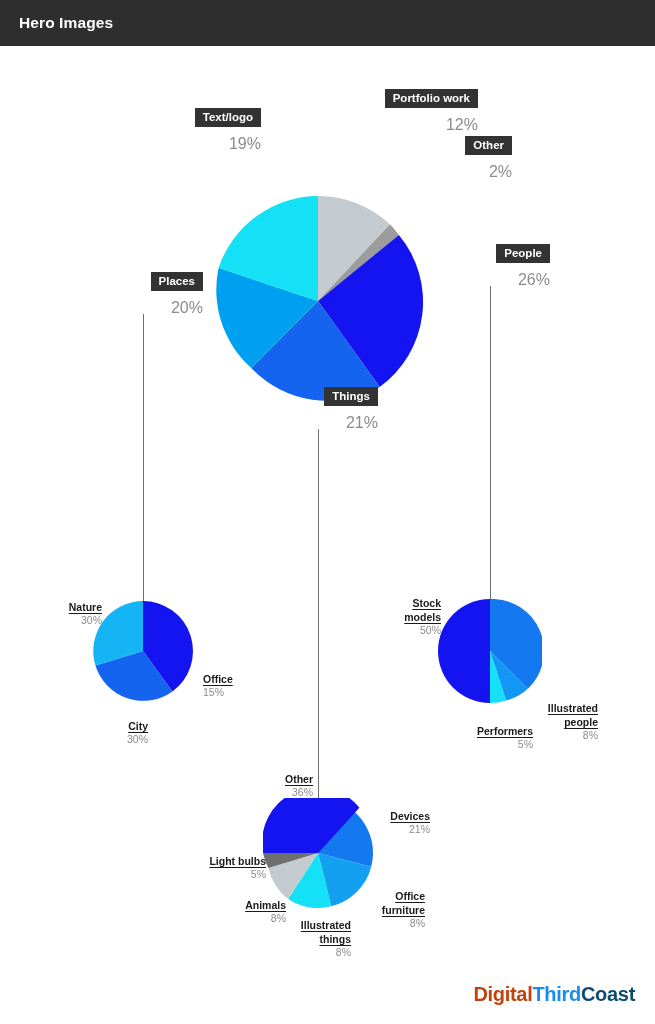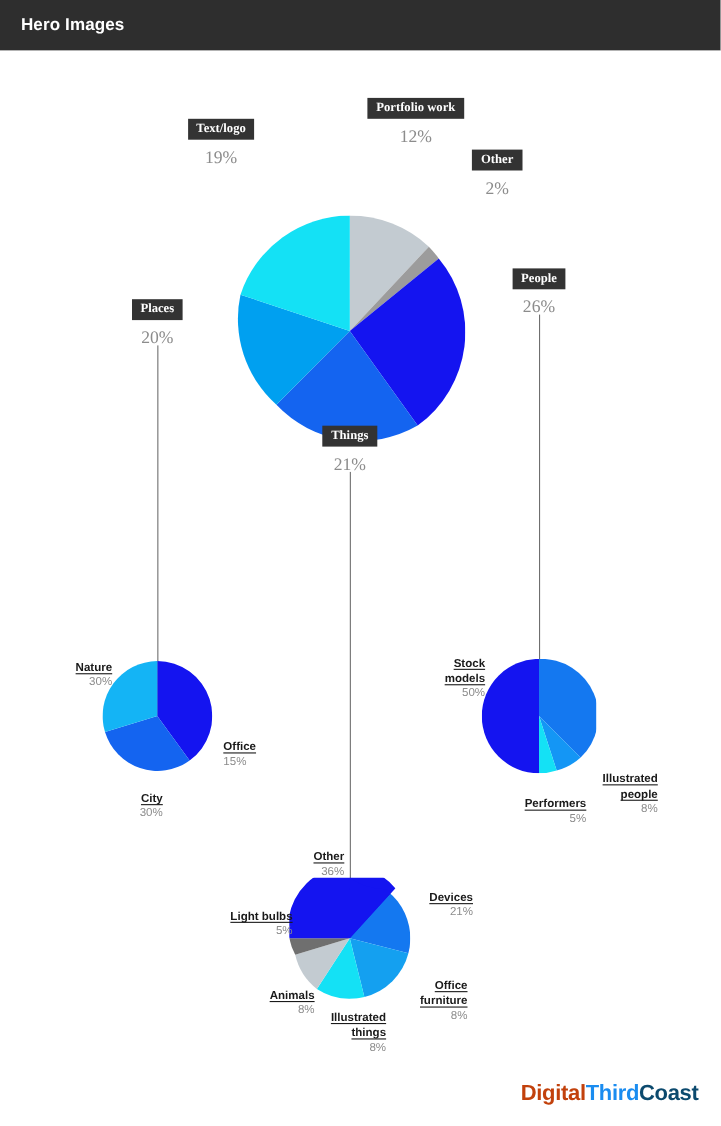--- a/index.html
+++ b/index.html
@@ -41,21 +41,21 @@
   }
 
   
   .pie {
     position: absolute;
     border-radius: 50%;
   }
   .pie svg { display: block; }
 
   
-  .callout { position: absolute; text-align: center; font-family: Liberation Serif, serif; }
+  .callout { position: absolute; text-align: right; }
   .callout .chip {
     display: inline-block;
     background: #333333;
     color: #ffffff;
     font-size: 11.5px;
     font-weight: 700;
     padding: 3px 8px 4px 8px;
     line-height: 1.05;
     white-space: nowrap;
   }
@@ -268,21 +268,21 @@
     <span class="name">Illustrated</span>
     <span class="name">things</span>
     <span class="pct">8%</span>
   </div>
 
   <div class="sublabel c" style="left:216px; top:852px; width:70px;">
     <span class="name">Animals</span>
     <span class="pct">8%</span>
   </div>
 
-  <div class="sublabel c" style="left:180px; top:780px; width:86px;">
+  <div class="sublabel c" style="left:180px; top:808px; width:86px;">
     <span class="name">Light bulbs</span>
     <span class="pct">5%</span>
   </div>
 
   <div id="footer-logo">
     <span id="logo-word-1">Digital</span><span id="logo-word-2">Third</span><span id="logo-word-3">Coast</span>
   </div>
 
 </div>
 

